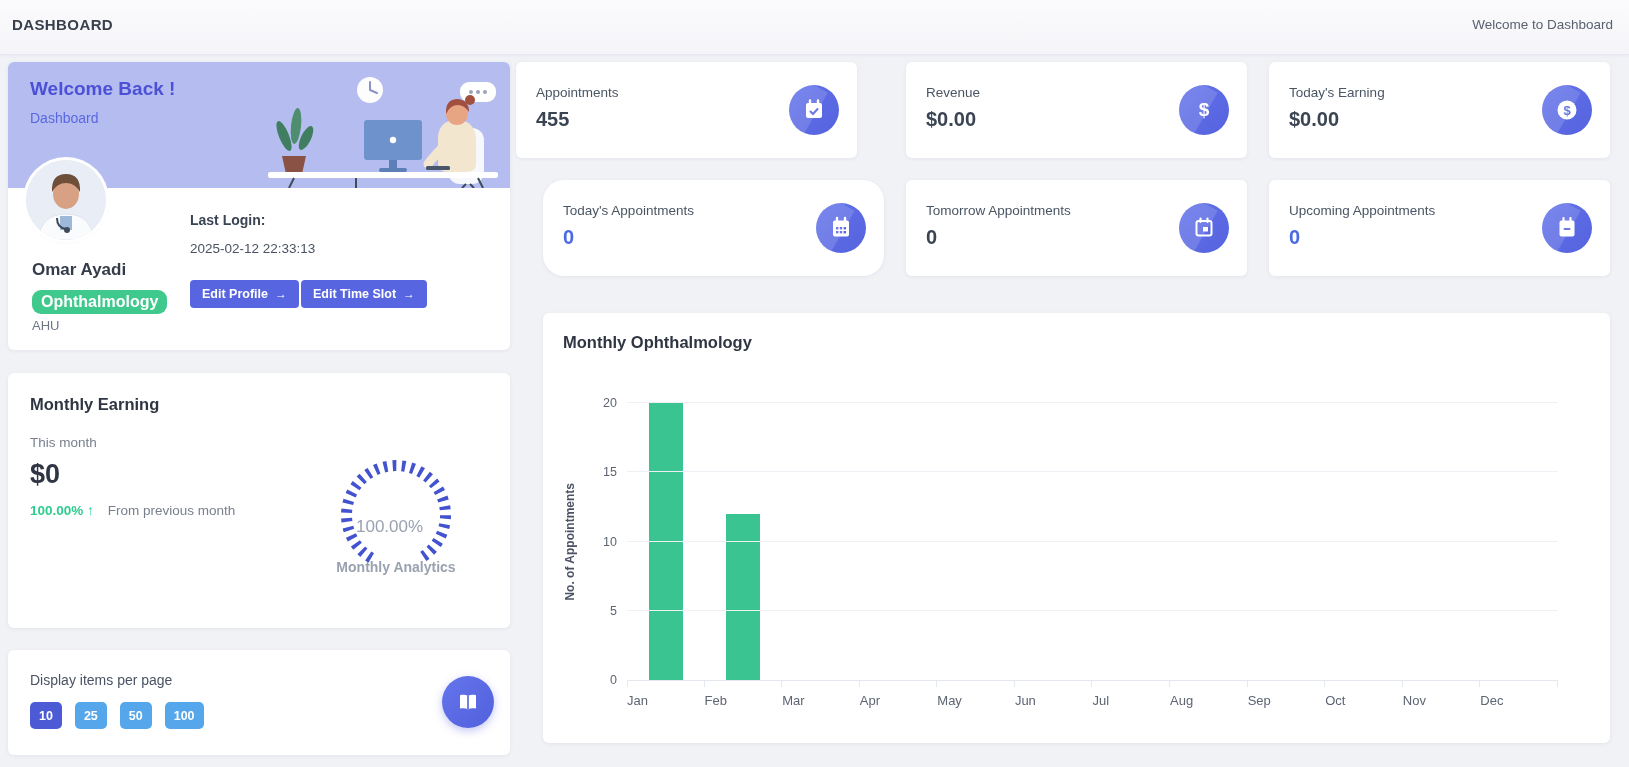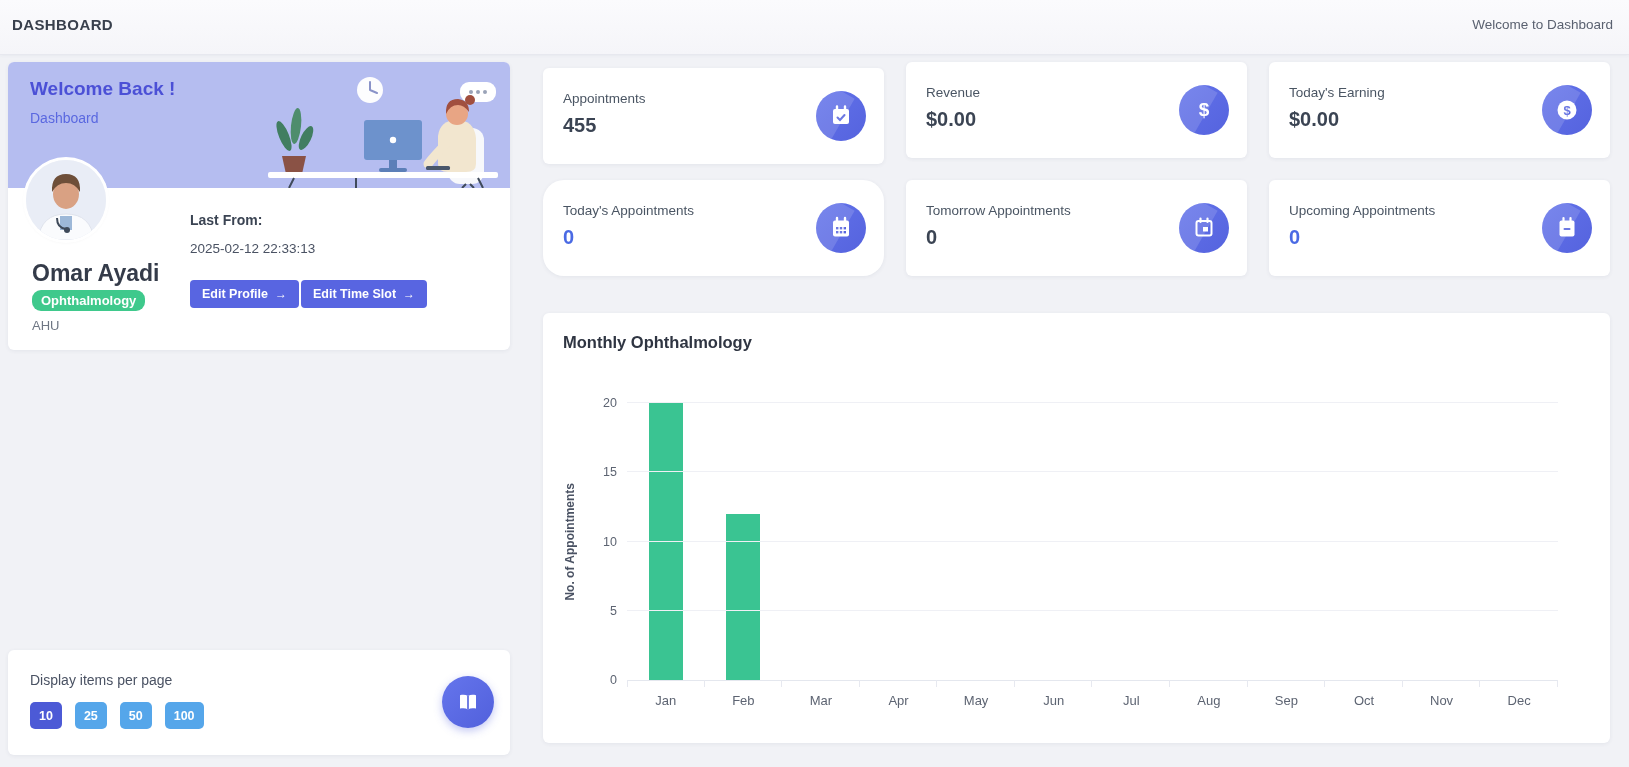--- a/index.html
+++ b/index.html
@@ -17,22 +17,22 @@
         box-shadow:0 1px 4px rgba(40,50,90,.07);}
   
   .profile-card{left:8px;top:62px;width:502px;height:288px;}
   .banner{position:absolute;left:0;top:0;width:100%;height:126px;background:#b5bdf0;
           border-radius:6px 6px 0 0;overflow:hidden;}
   .banner-title{position:absolute;left:22px;top:16px;font-size:19px;font-weight:700;color:#4b50d6;}
   .banner-sub{position:absolute;left:22px;top:48px;font-size:14px;color:#5a68e0;}
   .banner-art{position:absolute;right:0;bottom:0;}
   .avatar{position:absolute;left:18px;top:98px;width:80px;height:80px;border-radius:50%;
           background:#eef1f8;box-shadow:0 0 0 3px #fff,0 1px 4px rgba(0,0,0,.12);overflow:hidden;}
-  .profile-name{position:absolute;left:24px;top:198px;font-size:23px;font-weight:700;color:#343b49;}
-  .badge{position:absolute;left:24px;top:228px;background:#3fc98c;color:#fff;font-size:13px;
+  .profile-name{position:absolute;left:24px;top:198px;font-size:17px;font-weight:700;color:#343b49;}
+  .badge{position:absolute;left:24px;top:228px;background:#3fc98c;color:#fff;font-size:16px;
          font-weight:700;padding:3px 9px;border-radius:9px;}
   .profile-org{position:absolute;left:24px;top:256px;font-size:13px;color:#6e7683;}
   .last-login-label{position:absolute;left:182px;top:150px;font-size:14px;font-weight:700;color:#3b4453;}
   .last-login-value{position:absolute;left:182px;top:179px;font-size:13.5px;color:#4a5263;}
   .btn{display:inline-flex;align-items:center;gap:7px;background:#5865e1;color:#fff;border:none;
        border-radius:4px;font-family:inherit;font-size:12.5px;font-weight:600;padding:7px 12px;
        cursor:pointer;}
   .btn .arr{font-size:12px;}
   .profile-btns{position:absolute;left:182px;top:218px;display:flex;gap:2px;}
   
@@ -79,21 +79,21 @@
   .plot{position:absolute;left:84px;top:90px;width:931px;height:277px;
         border-bottom:1px solid #e4e7ee;}
   .gridline{position:absolute;left:0;width:100%;height:1px;background:#eff0f5;}
   .bars{position:absolute;left:0;bottom:0;width:100%;height:100%;display:flex;}
   .barcell{flex:1;position:relative;}
   .bar{position:absolute;bottom:0;left:50%;transform:translateX(-50%);width:34px;}
   .xaxis{position:absolute;left:84px;top:367px;width:931px;display:flex;}
   .xcell{flex:1;}
   .xtick{height:7px;border-right:1px solid #e7e9f0;}
   .xcell:first-child .xtick{border-left:1px solid #e7e9f0;}
-  .xlabel{text-align:center;font-size:13px;color:#5d6472;padding-top:6px;}
+  .xlabel{font-size:13px;color:#5d6472;padding-top:6px;}
 </style>
 </head>
 <body>
 
 <div id="stage">
 
   <div class="header">
     <div class="header-title">DASHBOARD</div>
     <div class="header-welcome">Welcome to Dashboard</div>
   </div>
@@ -139,53 +139,69 @@
         <path d="M34 56 h12 v14 h-12 z" fill="#9db8d8"></path>
         <path d="M31 58 q0 10 9 11" stroke="#3f4a5a" stroke-width="2" fill="none"></path>
         <circle cx="41" cy="70" r="3" fill="#3f4a5a"></circle>
       </svg>
     </div>
 
     <div class="profile-name">Omar Ayadi</div>
     <div class="badge">Ophthalmology</div>
     <div class="profile-org">AHU</div>
 
-    <div class="last-login-label">Last From:</div>
+    <div class="last-login-label">Last Login:</div>
     <div class="last-login-value">2025-02-12 22:33:13</div>
 
     <div class="profile-btns">
       <button class="btn">
         <span>Edit Profile</span>
         <span class="arr">→</span>
       </button>
       <button class="btn">
         <span>Edit Time Slot</span>
         <span class="arr">→</span>
       </button>
     </div>
   </div>
 
+  <div class="card earning-card">
+    <div class="earning-title">Monthly Earning</div>
+    <div class="earning-period">This month</div>
+    <div class="earning-amount">$0</div>
+    <div class="earning-change">
+      <span class="pos"><span>100.00%</span> <span>↑</span></span>
+      <span class="muted">From previous month</span>
+    </div>
+    <div class="gauge-wrap">
+      <svg width="124" height="124" viewBox="0 0 124 124">
+        <path d="M 37.2 104.9 A 49.5 49.5 0 1 1 86.8 104.9" fill="none" stroke="#4353cf" stroke-width="11" stroke-dasharray="3.6 5.4"></path>
+      </svg>
+    </div>
+    <div class="gauge-value">100.00%</div>
+    <div class="gauge-label">Monthly Analytics</div>
+  </div>
 
   <div class="card pager-card">
     <div class="pager-label">Display items per page</div>
     <div class="pager-btns">
       <button class="pg sel">10</button>
       <button class="pg">25</button>
       <button class="pg">50</button>
       <button class="pg">100</button>
     </div>
     <button class="round-btn">
       <svg width="24" height="24" viewBox="0 0 24 24">
         <path d="M12 6 C9.8 4.6 7 4.4 4 5.2 V18.6 C7 17.8 9.8 18 12 19.4 C14.2 18 17 17.8 20 18.6 V5.2 C17 4.4 14.2 4.6 12 6 Z" fill="#fff"></path>
         <path d="M12 6 V19.4" stroke="#5160dc" stroke-width="1.6"></path>
       </svg>
     </button>
   </div>
 
-  <div class="card stat-card" style="left:543px;top:62px;margin-top:6px;">
+  <div class="card stat-card" style="left:516px;top:62px;">
     <div class="stat-label">Appointments</div>
     <div class="stat-value" style="color: rgb(59, 68, 83);">455</div>
     <div class="stat-icon">
       <svg width="24" height="24" viewBox="0 0 24 24">
         <rect x="4" y="5" width="16" height="15" rx="2" fill="#fff"></rect>
         <path d="M8 2.5 V6 M16 2.5 V6" stroke="#fff" stroke-width="2.4" stroke-linecap="round"></path>
         <path d="M8.5 13.5 l2.5 2.5 l4.5 -5" stroke="#5563de" stroke-width="2" fill="none" stroke-linecap="round"></path>
       </svg>
     </div>
   </div>

